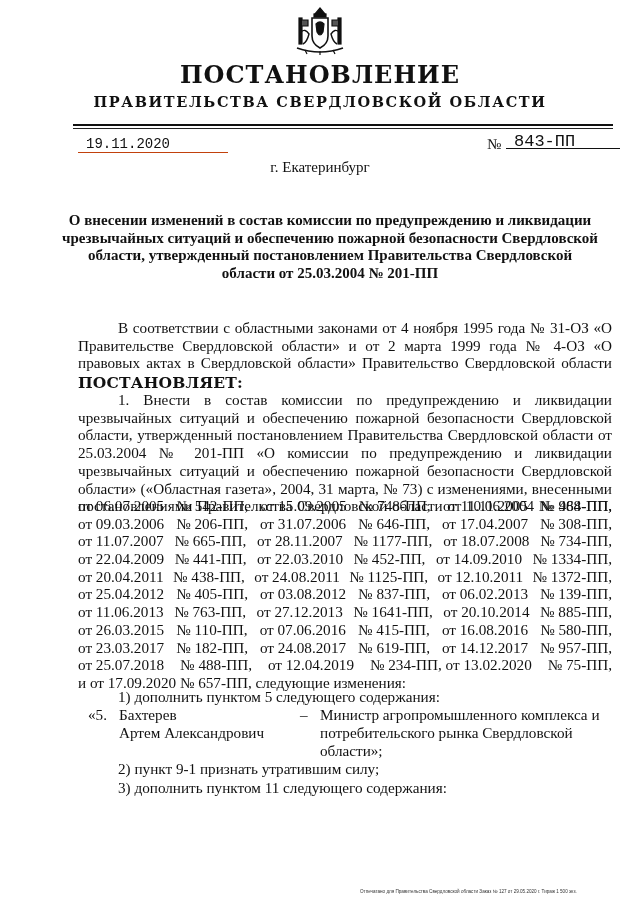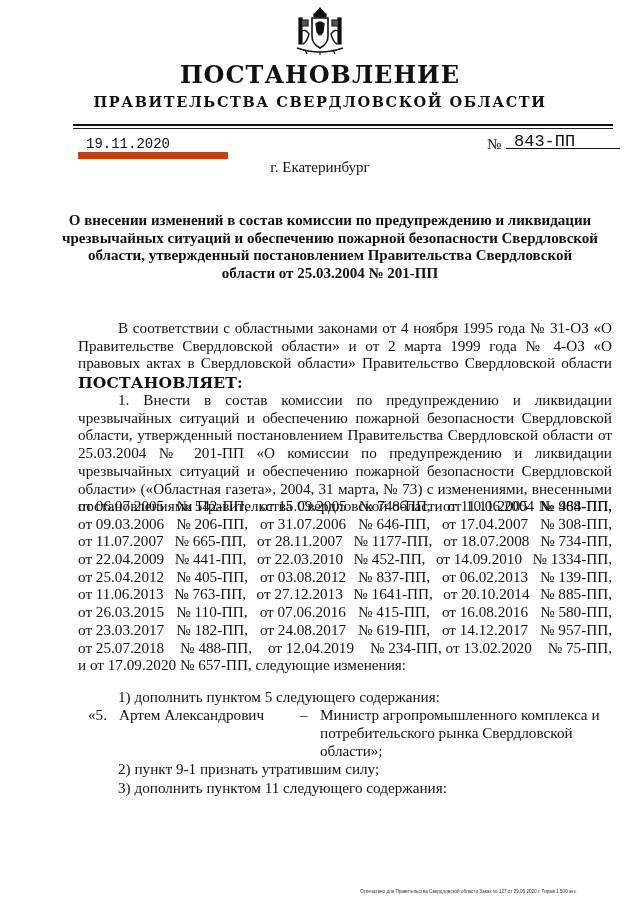--- a/index.html
+++ b/index.html
@@ -8,21 +8,21 @@
 
   
   #coat { left: 293px; top: 4px; width: 54px; height: 52px; }
 
   .title-main { left: 0; width: 640px; top: 60px; text-align: center; font-family: "DejaVu Serif", serif; font-weight: bold; font-size: 24px; letter-spacing: 1px; }
   .title-sub  { left: 0; width: 640px; top: 93px; text-align: center; font-family: "DejaVu Serif", serif; font-weight: bold; font-size: 14.5px; letter-spacing: 1.6px; }
 
   .rule-thick { left: 73px; width: 540px; top: 124px; height: 2px; background: #111; }
   .rule-thin  { left: 73px; width: 540px; top: 128px; height: 1px; background: #222; }
 
-  .date { left: 78px; top: 136px; width: 142px; font-family: "Liberation Mono", monospace; font-size: 14px; padding-left: 8px; border-bottom: 7px solid #c2410c; height: 16px; }
+  .date { left: 78px; top: 136px; width: 142px; font-family: "Liberation Mono", monospace; font-size: 14px; padding-left: 8px; border-bottom: 1px solid #c2410c; height: 16px; }
   .no-label { left: 487px; top: 136px; font-family: "Liberation Serif", serif; font-size: 15px; }
   .no-value { left: 506px; top: 132px; width: 106px; font-family: "Liberation Mono", monospace; font-size: 17px; padding-left: 8px; border-bottom: 1px solid #111; height: 16px; }
 
   .city { left: 0; width: 640px; top: 159px; text-align: center; font-size: 15px; }
 
   .heading { left: 60px; width: 540px; top: 212px; text-align: center; font-weight: bold; font-size: 15px; line-height: 17.5px; }
 
   .body-text { font-size: 15.2px; line-height: 17.7px; }
   .para { left: 78px; width: 534px; text-align: justify; text-align-last: justify; }
   .indent { text-indent: 40px; }
@@ -113,20 +113,28 @@
   </div>
   <div class="amend-row">
     <span>от 22.04.2009</span>
       <span>№ 441-ПП,</span>
       <span>от 22.03.2010</span>
       <span>№ 452-ПП,</span>
       <span>от 14.09.2010</span>
       <span>№ 1334-ПП,</span>
   </div>
   <div class="amend-row">
+    <span>от 20.04.2011</span>
+      <span>№ 438-ПП,</span>
+      <span>от 24.08.2011</span>
+      <span>№ 1125-ПП,</span>
+      <span>от 12.10.2011</span>
+      <span>№ 1372-ПП,</span>
+  </div>
+  <div class="amend-row">
     <span>от 25.04.2012</span>
       <span>№ 405-ПП,</span>
       <span>от 03.08.2012</span>
       <span>№ 837-ПП,</span>
       <span>от 06.02.2013</span>
       <span>№ 139-ПП,</span>
   </div>
   <div class="amend-row">
     <span>от 11.06.2013</span>
       <span>№ 763-ПП,</span>
@@ -158,20 +166,21 @@
       <span>№ 234-ПП, от 13.02.2020</span>
       <span>№ 75-ПП,</span>
   </div>
   <div class="amend-tail">и от 17.09.2020 № 657-ПП, следующие изменения:</div>
 </div>
 
 <div class="abs body-text item item1">1) дополнить пунктом 5 следующего содержания:</div>
 
 <div class="abs body-text member-num">«5.</div>
 <div class="abs body-text member-name">
+  <div>Бахтерев</div>
   <div>Артем Александрович</div>
 </div>
 <div class="abs body-text member-dash">–</div>
 <div class="abs body-text member-role">Министр агропромышленного комплекса и потребительского рынка Свердловской области»;</div>
 
 <div class="abs body-text item item2">2) пункт 9-1 признать утратившим силу;</div>
 <div class="abs body-text item item3">3) дополнить пунктом 11 следующего содержания:</div>
 
 <div class="abs footer">Отпечатано для Правительства Свердловской области Заказ № 127 от 29.05.2020 г. Тираж 1 500 экз.</div>
 

